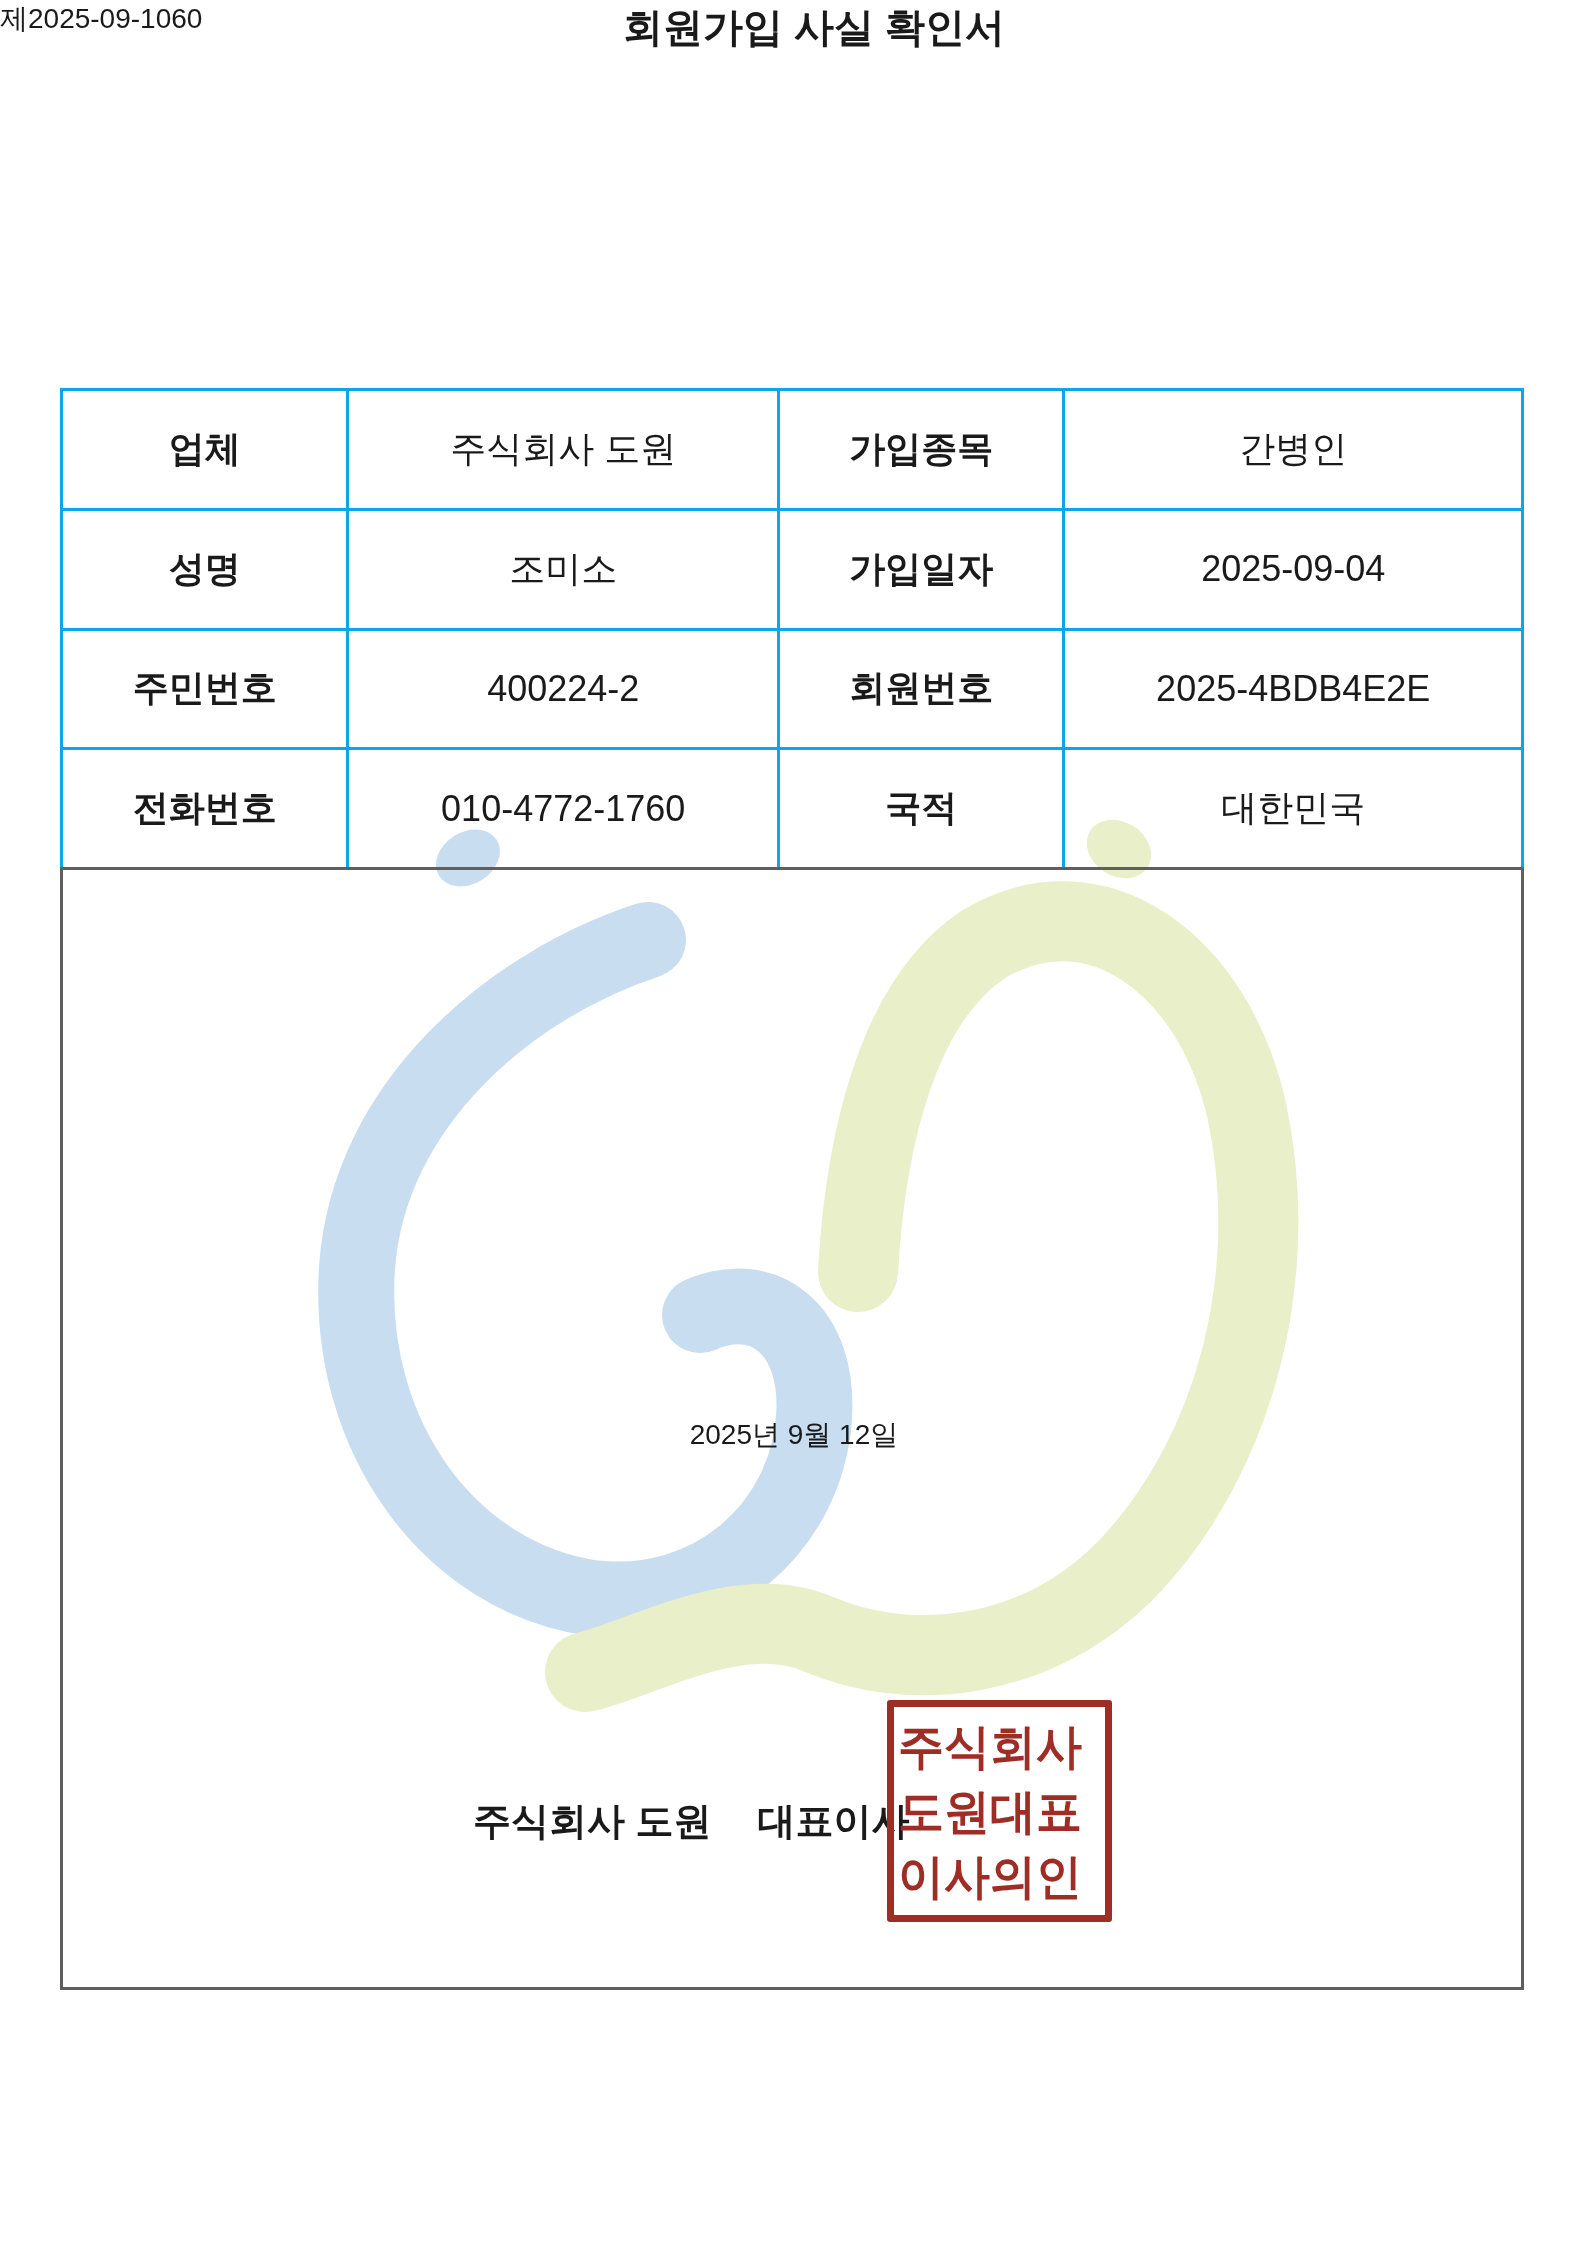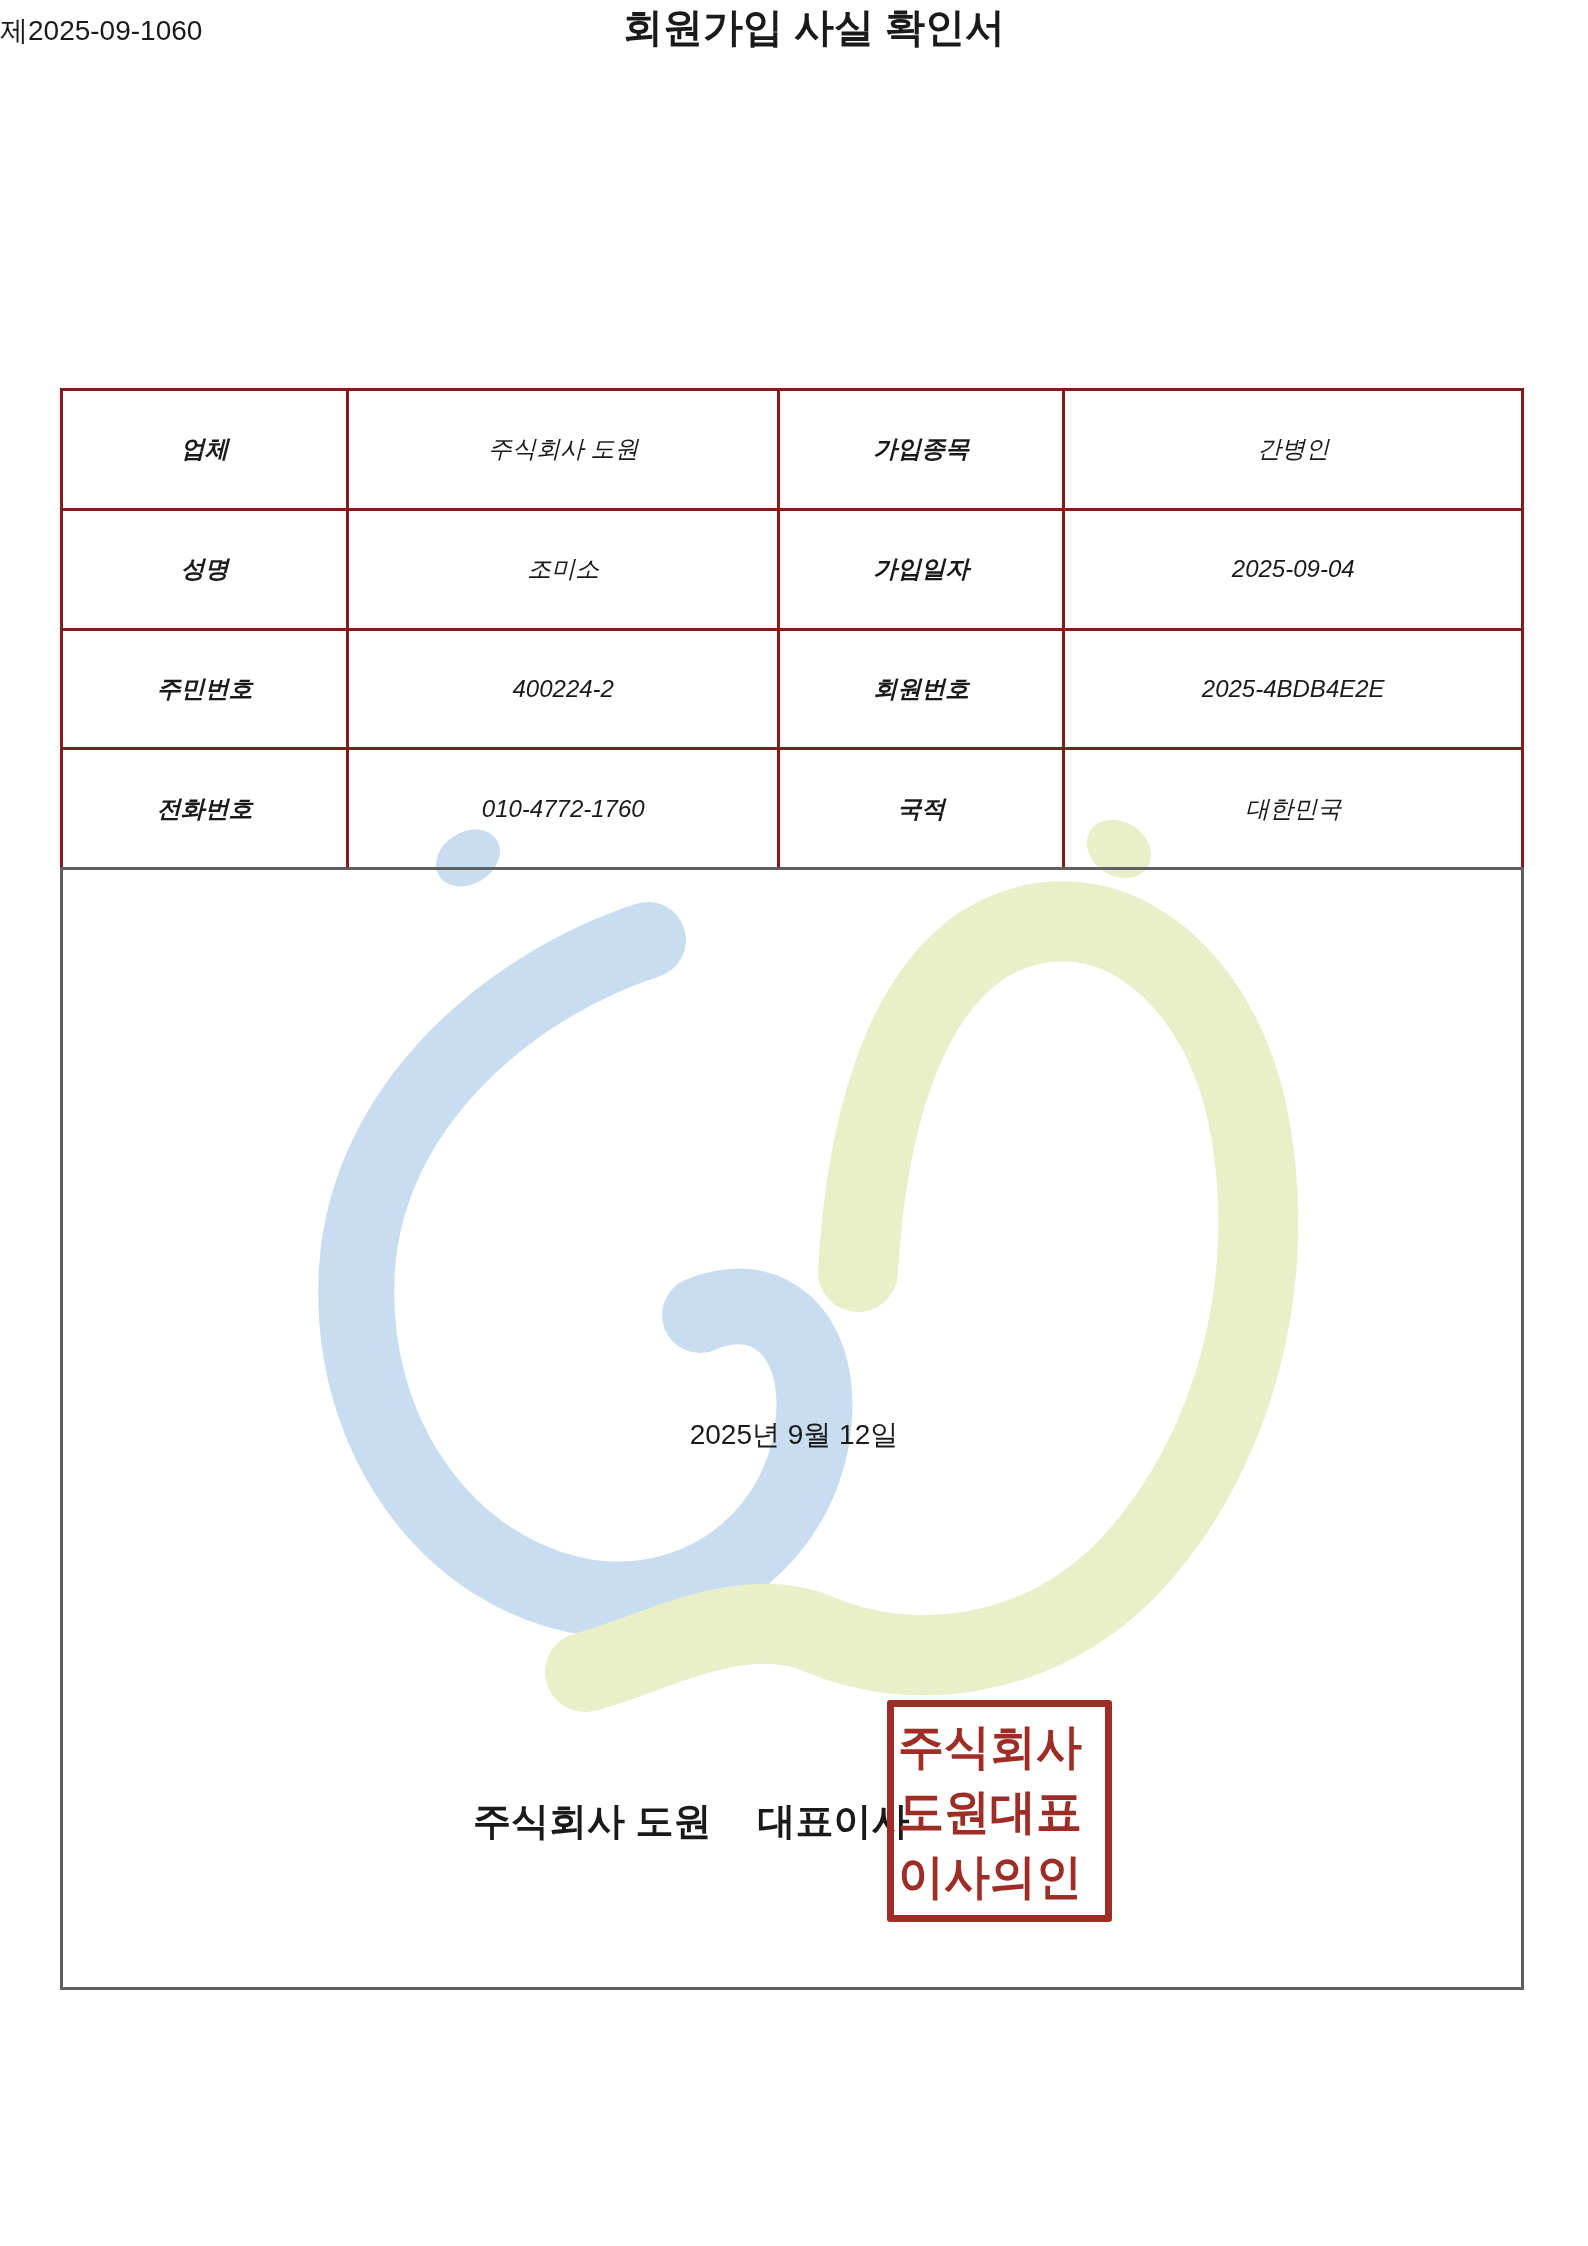--- a/index.html
+++ b/index.html
@@ -27,38 +27,36 @@
     font-size:40px;
     font-weight:700;
     letter-spacing:0px;
     padding-left:20px;
   }
   
   #doc-number{
     top:336; right:62;
     font-size:28px;
     font-weight:400;
-    margin-top:12px;
   }
 
   
   #info-table{
     left:60px; top:388px;
     width:1464px; height:482px;
     border-collapse:collapse;
     table-layout:fixed;
   }
   #info-table td{
-    border:3px solid #7f1d1d;
+    border:3px solid #0ea5e9;
     text-align:center;
     vertical-align:middle;
-    font-size:24px;
+    font-size:36px;
     background:transparent;
     padding:0;
-    font-style:italic;
   }
   #info-table td.lbl{font-weight:700;}
   .col1{width:19.55%;} .col2{width:29.53%;} .col3{width:19.48%;} .col4{width:31.44%;}
 
   
   #content-box{
     left:60px; top:867px;
     width:1458px; height:1117px;
     border:3px solid #5f5f5f;
     background:transparent;

